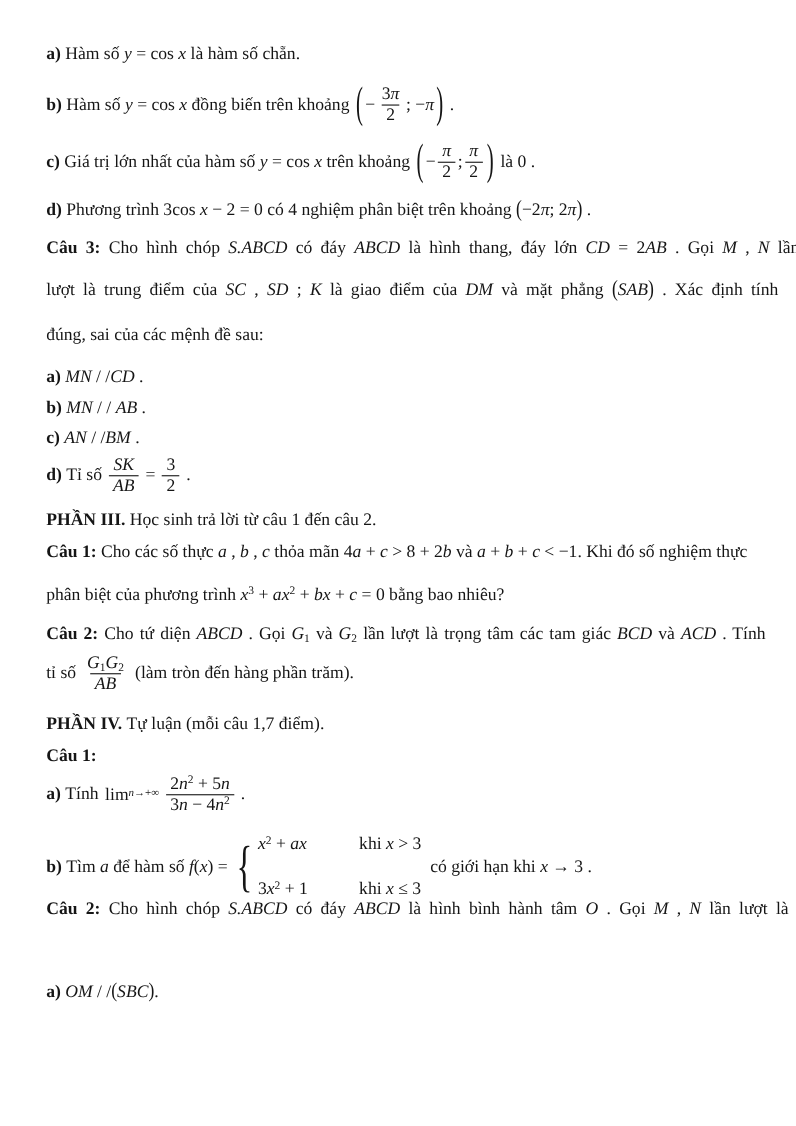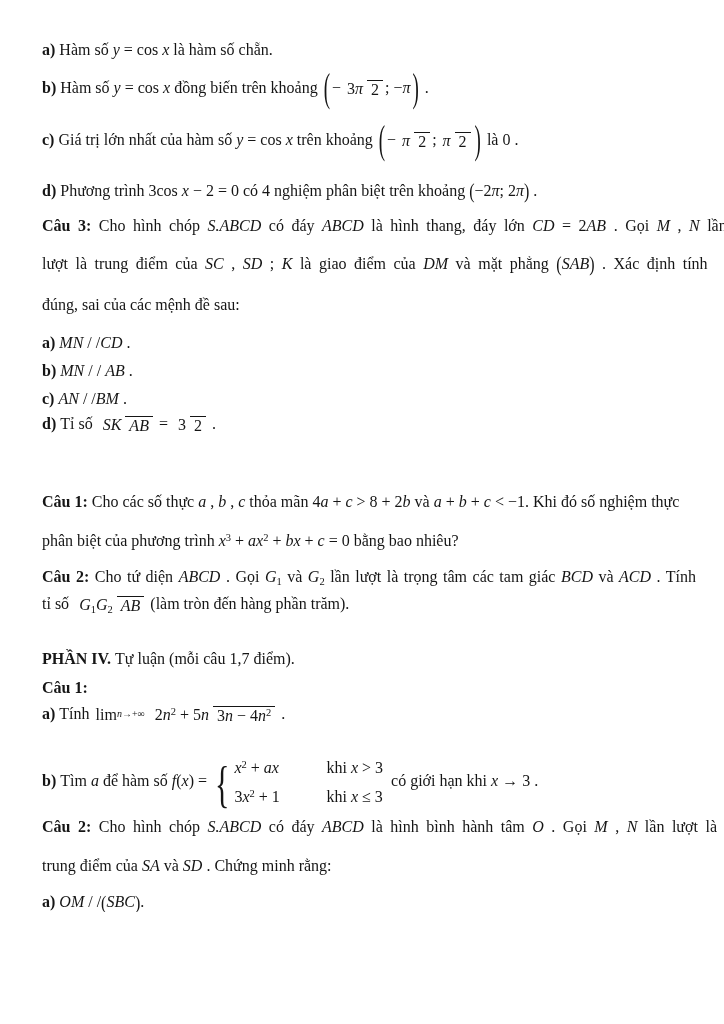--- a/index.html
+++ b/index.html
@@ -6,34 +6,34 @@
   body{width:724px;height:1024px;background:#ffffff}
   .page{position:relative;width:724px;height:912px;background:#ffffff;
         font-family:"Liberation Serif",serif;font-size:16px;color:#151515;overflow:hidden}
   .line{position:absolute;left:42px;width:645px;white-space:nowrap;line-height:1.3}
   .t{font-style:normal}
   .m{font-style:italic}
   .bld{font-weight:bold}
   .it{}
   sup.sp{font-size:10.5px;font-style:normal;line-height:0;vertical-align:5px}
   sub.sb{font-size:10.5px;font-style:normal;line-height:0;vertical-align:-3px}
-  .frac{display:inline-flex;flex-direction:row;align-items:center;vertical-align:middle;
+  .frac{display:inline-flex;flex-direction:column;align-items:center;vertical-align:middle;
         line-height:1.15;margin:0 2px;}
   .frac .num{display:block;padding:0 4px}
   .frac .den{display:block;border-top:1px solid #151515;padding:0 4px}
   .paren{display:inline-block;vertical-align:middle;font-weight:400}
   .p-sm{transform:scaleY(1.18)}
   .p-md{transform:scaleY(1.32)}
   .p-lg{font-size:19px;transform:scaleY(2.1);margin:0 2px}
   .lim{display:inline-flex;flex-direction:row;align-items:flex-start;vertical-align:middle;
        line-height:1;margin:0 4px 0 2px}
   .lim .limbot{font-size:10px;margin-top:2px}
   .cases{display:inline-flex;align-items:center;vertical-align:middle;margin:0 4px}
   .cases .brace{font-size:30px;transform:scaleY(1.72);display:inline-block;margin-right:5px;font-weight:300}
-  .cases .rows{display:inline-flex;flex-direction:column;gap:8px}
+  .cases .rows{display:inline-flex;flex-direction:column;gap:20px}
   .cases .crow{display:flex}
   .cases .cexpr{min-width:92px;white-space:nowrap}
   .cases .ccond{white-space:nowrap}
   .ws4{word-spacing:3.5px}
   .ws2{word-spacing:1.5px}
   .footer-left{position:absolute;left:42px;top:958px;font-family:"Liberation Sans",sans-serif;
                font-size:14px;color:#2d2d2d}
   .footer-page{position:absolute;left:598px;top:951px;font-size:15px;color:#151515}
 </style>
 </head>
@@ -62,20 +62,21 @@
   <div class="line" style="top:361px"><span class="bld">b) </span><span class="m">MN</span><span class="t"> / / </span><span class="m">AB</span><span class="t"> .</span></div>
   <div class="line" style="top:389px"><span class="bld">c) </span><span class="m">AN</span><span class="t"> / /</span><span class="m">BM</span><span class="t"> .</span></div>
   <div class="line" style="top:414px"><span class="bld">d) </span><span class="t">Tỉ số </span><span class="frac">
         <span class="num"><span class="m">SK</span></span>
         <span class="den"><span class="m">AB</span></span>
       </span><span class="t"> = </span><span class="frac">
         <span class="num"><span class="t">3</span></span>
         <span class="den"><span class="t">2</span></span>
       </span><span class="t"> .</span></div>
 
+  <div class="line" style="top:463px"><span class="bld">PHẦN III. </span><span class="t">Học sinh trả lời từ câu 1 đến câu 2.</span></div>
   <div class="line" style="top:492px"><span class="bld">Câu 1: </span><span class="t">Cho các số thực </span><span class="m">a</span><span class="t"> , </span><span class="m">b</span><span class="t"> , </span><span class="m">c</span><span class="t"> thỏa mãn 4</span><span class="m">a</span><span class="t"> + </span><span class="m">c</span><span class="t"> &gt; 8 + 2</span><span class="m">b</span><span class="t"> và </span><span class="m">a</span><span class="t"> + </span><span class="m">b</span><span class="t"> + </span><span class="m">c</span><span class="t"> &lt; −1. Khi đó số nghiệm thực</span></div>
   <div class="line" style="top:531px"><span class="t">phân biệt của phương trình </span><span class="m">x</span><sup class="sp">3</sup><span class="t"> + </span><span class="m">ax</span><sup class="sp">2</sup><span class="t"> + </span><span class="m">bx</span><span class="t"> + </span><span class="m">c</span><span class="t"> = 0 bằng bao nhiêu?</span></div>
   <div class="line ws2" style="top:567px"><span class="bld">Câu 2: </span><span class="t">Cho tứ diện </span><span class="m">ABCD</span><span class="t"> . Gọi </span><span class="m">G</span><sub class="sb">1</sub><span class="t"> và </span><span class="m">G</span><sub class="sb">2</sub><span class="t"> lần lượt là trọng tâm các tam giác </span><span class="m">BCD</span><span class="t"> và </span><span class="m">ACD</span><span class="t"> . Tính</span></div>
   <div class="line" style="top:594px"><span class="t">tỉ số </span><span class="frac">
         <span class="num"><span class="m">G</span><sub class="sb">1</sub><span class="m">G</span><sub class="sb">2</sub></span>
         <span class="den"><span class="m">AB</span></span>
       </span><span class="t"> </span><span class="it">(làm tròn đến hàng phần trăm)</span><span class="t">.</span></div>
 
   <div class="line" style="top:649px"><span class="bld">PHẦN IV. </span><span class="t">Tự luận (</span><span class="it">mỗi câu 1,7 điểm</span><span class="t">).</span></div>
   <div class="line" style="top:678px"><span class="bld">Câu 1:</span></div>
@@ -94,19 +95,18 @@
             <span class="ccond"><span class="t">khi </span><span class="m">x</span><span class="t"> &gt; 3</span></span>
           </span>
           <span class="crow">
             <span class="cexpr"><span class="t">3</span><span class="m">x</span><sup class="sp">2</sup><span class="t"> + 1</span></span>
             <span class="ccond"><span class="t">khi </span><span class="m">x</span><span class="t"> ≤ 3</span></span>
           </span>
         </span>
       </span><span class="t"> có giới hạn khi </span><span class="m">x</span><span class="t"> → 3 .</span></div>
 
   <div class="line ws4" style="top:817px"><span class="bld">Câu 2: </span><span class="t">Cho hình chóp </span><span class="m">S.ABCD</span><span class="t"> có đáy </span><span class="m">ABCD</span><span class="t"> là hình bình hành tâm </span><span class="m">O</span><span class="t"> . Gọi </span><span class="m">M</span><span class="t"> , </span><span class="m">N</span><span class="t"> lần lượt là</span></div>
-  <div class="line" style="top:856px"><span class="t">trung điểm của </span><span class="m">SA</span><span class="t"> và </span><span class="m">SD</span><span class="t"> . Chứng minh rằng:</span></div>
   <div class="line" style="top:892px"><span class="bld">a) </span><span class="m">OM</span><span class="t"> / /</span><span class="paren p-sm">(</span><span class="m">SBC</span><span class="paren p-sm">)</span><span class="t">.</span></div>
   <div class="line" style="top:930px"><span class="bld">b) </span><span class="paren p-sm">(</span><span class="m">OMN</span><span class="paren p-sm">)</span><span class="t"> / /</span><span class="paren p-sm">(</span><span class="m">SBC</span><span class="paren p-sm">)</span><span class="t">.</span></div>
 
   <div class="footer-left">Môn Toán - Mã đề 002</div>
   <div class="footer-page">3</div>
 </div>
 
 </body></html>

